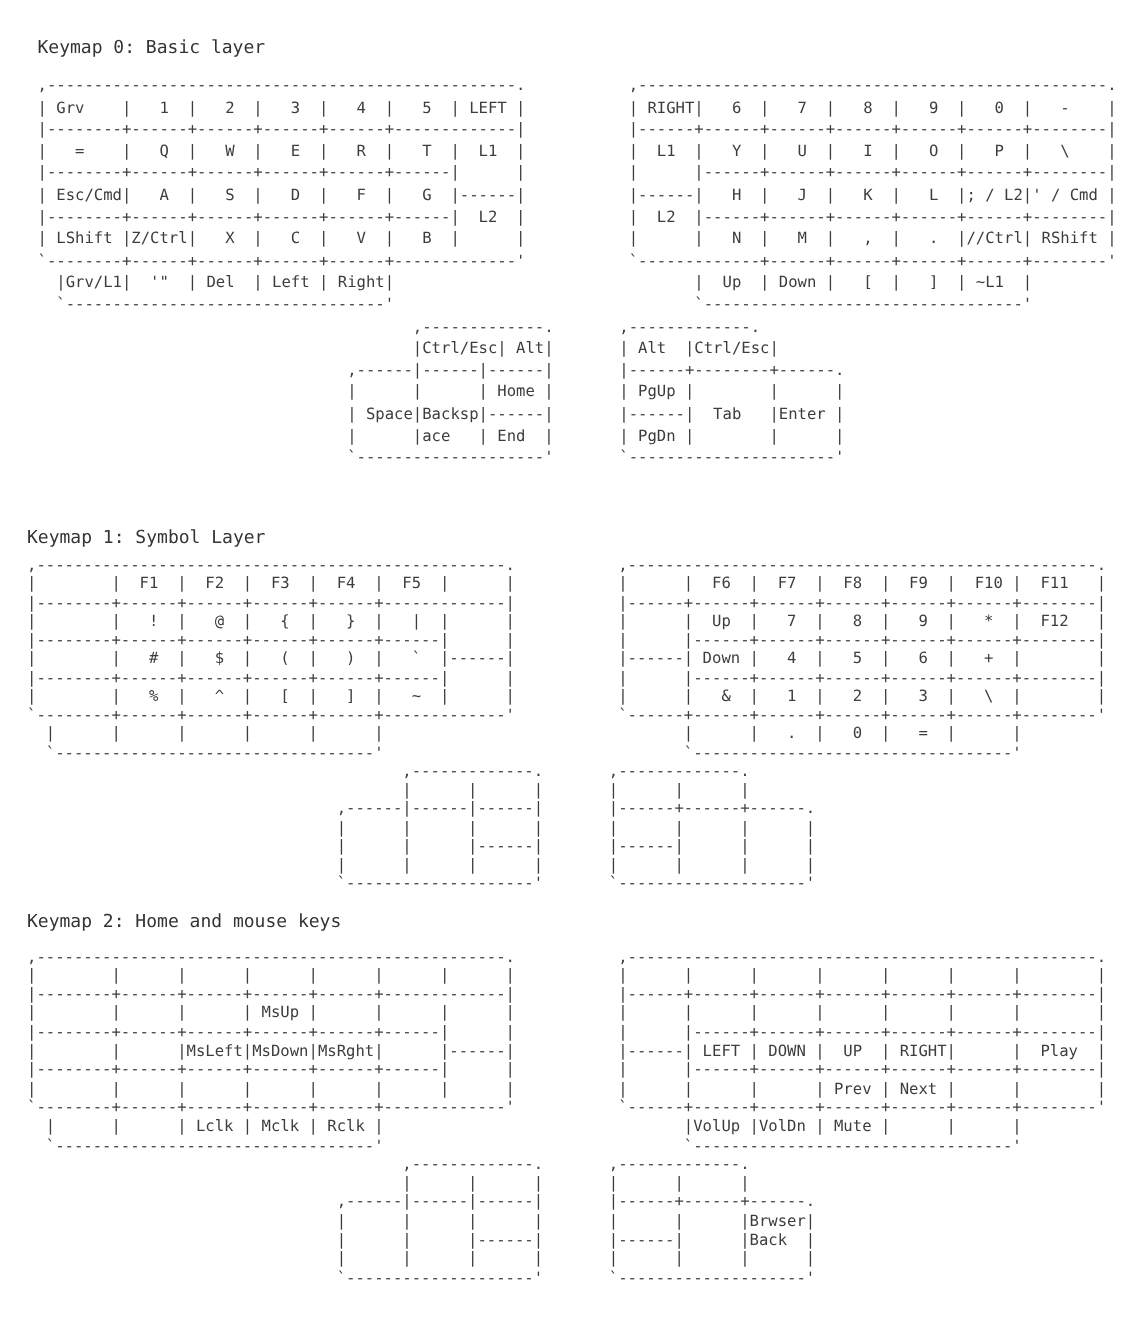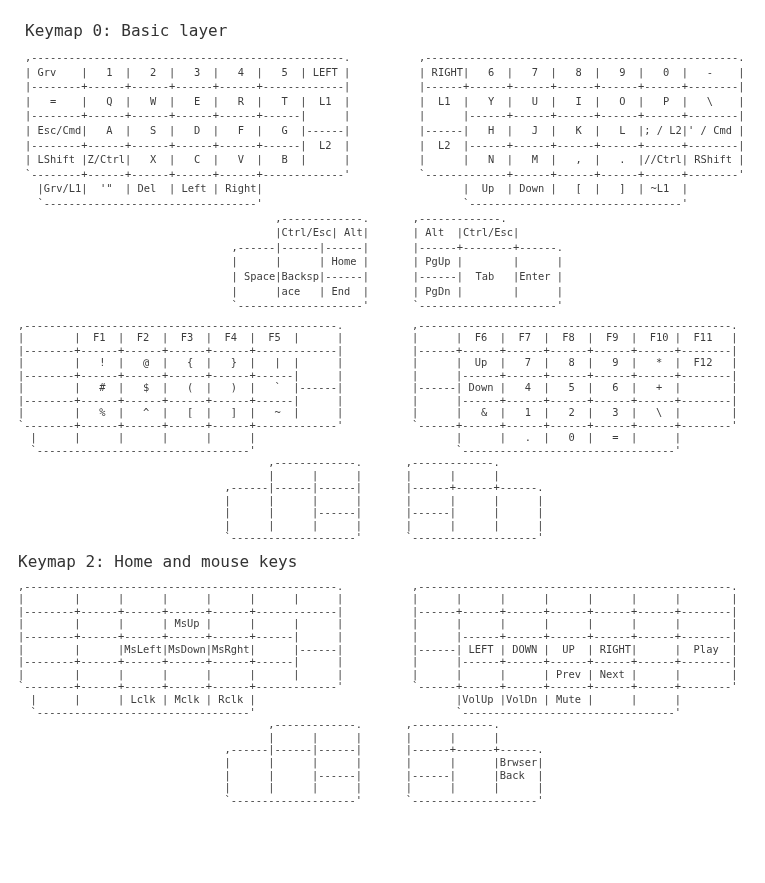--- a/index.html
+++ b/index.html
@@ -10,21 +10,21 @@
   body {
     width: 765px;
     height: 883px;
     overflow: hidden;
     box-sizing: border-box;
     padding-top: 24px;
     font-family: "DejaVu Sans Mono", "Liberation Mono", monospace;
     color: #3d3d3d;
   }
   .keymap-title {
-    font-size: 16px;
+    font-size: 12px;
     line-height: 14px;
     color: #333333;
     white-space: pre;
     letter-spacing: 0;
   }
   .keymap-art {
     margin: 0;
     white-space: pre;
     font-family: "DejaVu Sans Mono", "Liberation Mono", monospace;
     font-size: 10.4px;
@@ -62,20 +62,21 @@
                                         ,-------------.       ,-------------.
                                         |Ctrl/Esc| Alt|       | Alt  |Ctrl/Esc|
                                  ,------|------|------|       |------+--------+------.
                                  |      |      | Home |       | PgUp |        |      |
                                  | Space|Backsp|------|       |------|  Tab   |Enter |
                                  |      |ace   | End  |       | PgDn |        |      |
                                  `--------------------'       `----------------------'</pre>
   </section>
 
   <section id="sec1">
+    <div class="keymap-title">Keymap 1: Symbol Layer</div>
     <pre class="keymap-art">,--------------------------------------------------.           ,--------------------------------------------------.
 |        |  F1  |  F2  |  F3  |  F4  |  F5  |      |           |      |  F6  |  F7  |  F8  |  F9  |  F10 |  F11   |
 |--------+------+------+------+------+-------------|           |------+------+------+------+------+------+--------|
 |        |   !  |   @  |   {  |   }  |   |  |      |           |      |  Up  |   7  |   8  |   9  |   *  |  F12   |
 |--------+------+------+------+------+------|      |           |      |------+------+------+------+------+--------|
 |        |   #  |   $  |   (  |   )  |   `  |------|           |------| Down |   4  |   5  |   6  |   +  |        |
 |--------+------+------+------+------+------|      |           |      |------+------+------+------+------+--------|
 |        |   %  |   ^  |   [  |   ]  |   ~  |      |           |      |   &amp;  |   1  |   2  |   3  |   \  |        |
 `--------+------+------+------+------+-------------'           `------+------+------+------+------+------+--------'
   |      |      |      |      |      |                                |      |   .  |   0  |   =  |      |

